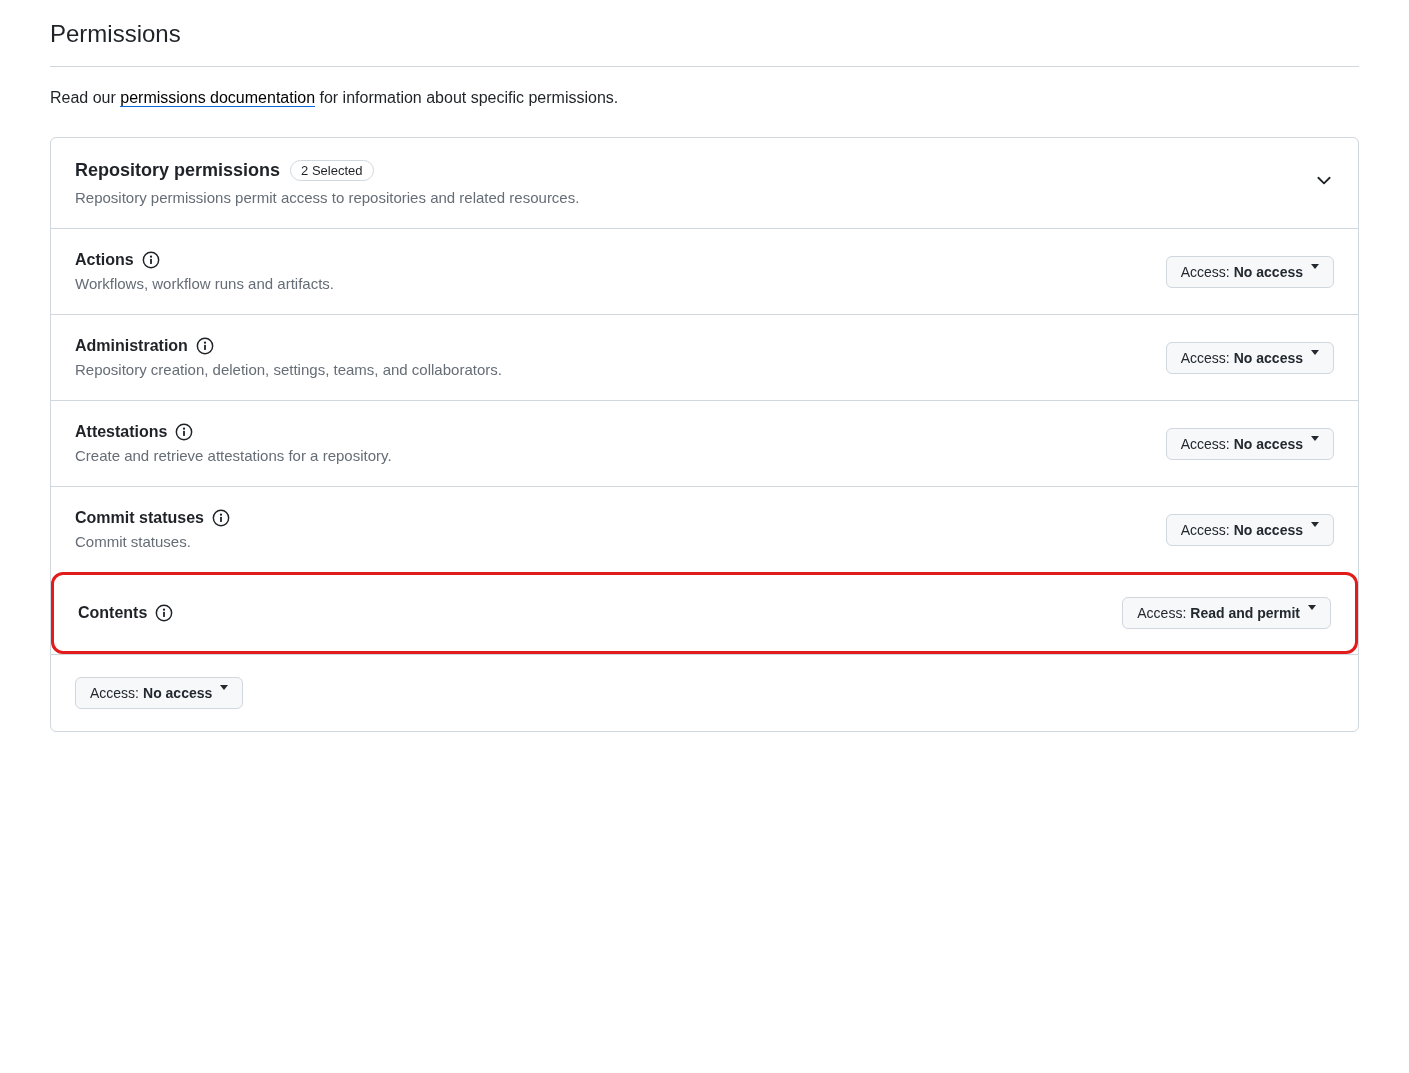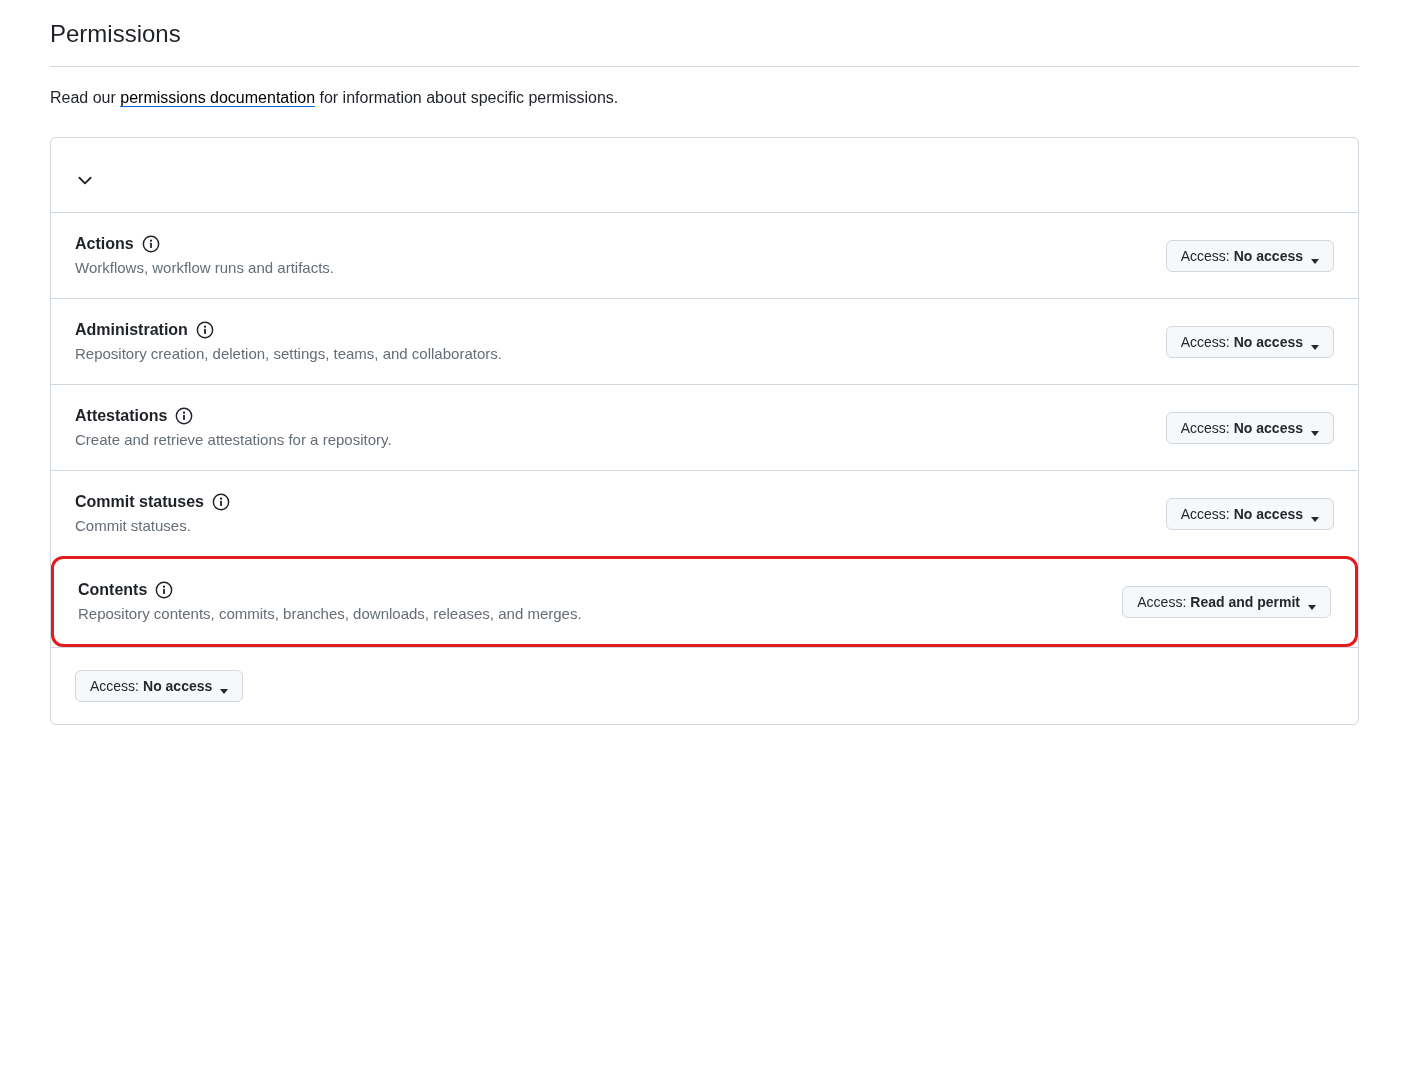--- a/index.html
+++ b/index.html
@@ -116,21 +116,21 @@
     .access-btn {
       background: #f6f8fa;
       border: 1px solid #d0d7de;
       border-radius: 6px;
       padding: 7px 14px;
       font-size: 14px;
       color: #24292f;
       cursor: pointer;
       white-space: nowrap;
       display: inline-flex;
-      align-items: flex-end;
+      align-items: flex-start;
       gap: 4px;
     }
     .access-btn .label {
       font-weight: 400;
     }
     .access-btn .value {
       font-weight: 600;
     }
     .caret {
       width: 0;
@@ -156,20 +156,27 @@
 <h2 class="page-title">Permissions</h2>
 <hr class="title-rule">
 
 <p class="intro">
   <span>Read our </span><a href="#">permissions documentation</a><span> for information about specific permissions.</span>
 </p>
 
 <div class="box">
 
   <div class="box-header">
+    <div class="box-header-left">
+      <div class="box-header-title-row">
+        <span class="box-header-title">Repository permissions</span>
+        <span class="counter">2 Selected</span>
+      </div>
+      <div class="box-subtitle">Repository permissions permit access to repositories and related resources.</div>
+    </div>
     <span class="chevron">
       <svg width="18" height="18" viewBox="0 0 16 16" fill="none">
           <path d="M3 6l5 5 5-5" stroke="#1f2328" stroke-width="1.6" fill="none" stroke-linecap="round" stroke-linejoin="round"></path>
         </svg>
     </span>
   </div>
 
   <div id="rows-container">
       <div class="row">
         <div class="row-left">
@@ -257,21 +264,20 @@
             <div class="row-title-line">
               <span class="row-title">Contents</span>
               <span class="info-icon">
                 <svg width="18" height="18" viewBox="0 0 16 16">
                   <circle cx="8" cy="8" r="6.8" stroke="#1f2328" stroke-width="1.3" fill="none"></circle>
                   <circle cx="8" cy="5" r="1" fill="#1f2328"></circle>
                   <rect x="7.2" y="7" width="1.6" height="4.5" fill="#1f2328"></rect>
                 </svg>
               </span>
             </div>
-            <div class="row-desc">Repository contents, commits, branches, downloads, releases, and merges.</div>
           </div>
           <button class="access-btn">
             <span class="label">Access: </span>
             <span class="value">Read and permit</span>
             <span class="caret"></span>
           </button>
         </div>
       </div>
       <div class="row">
         <button class="access-btn">

